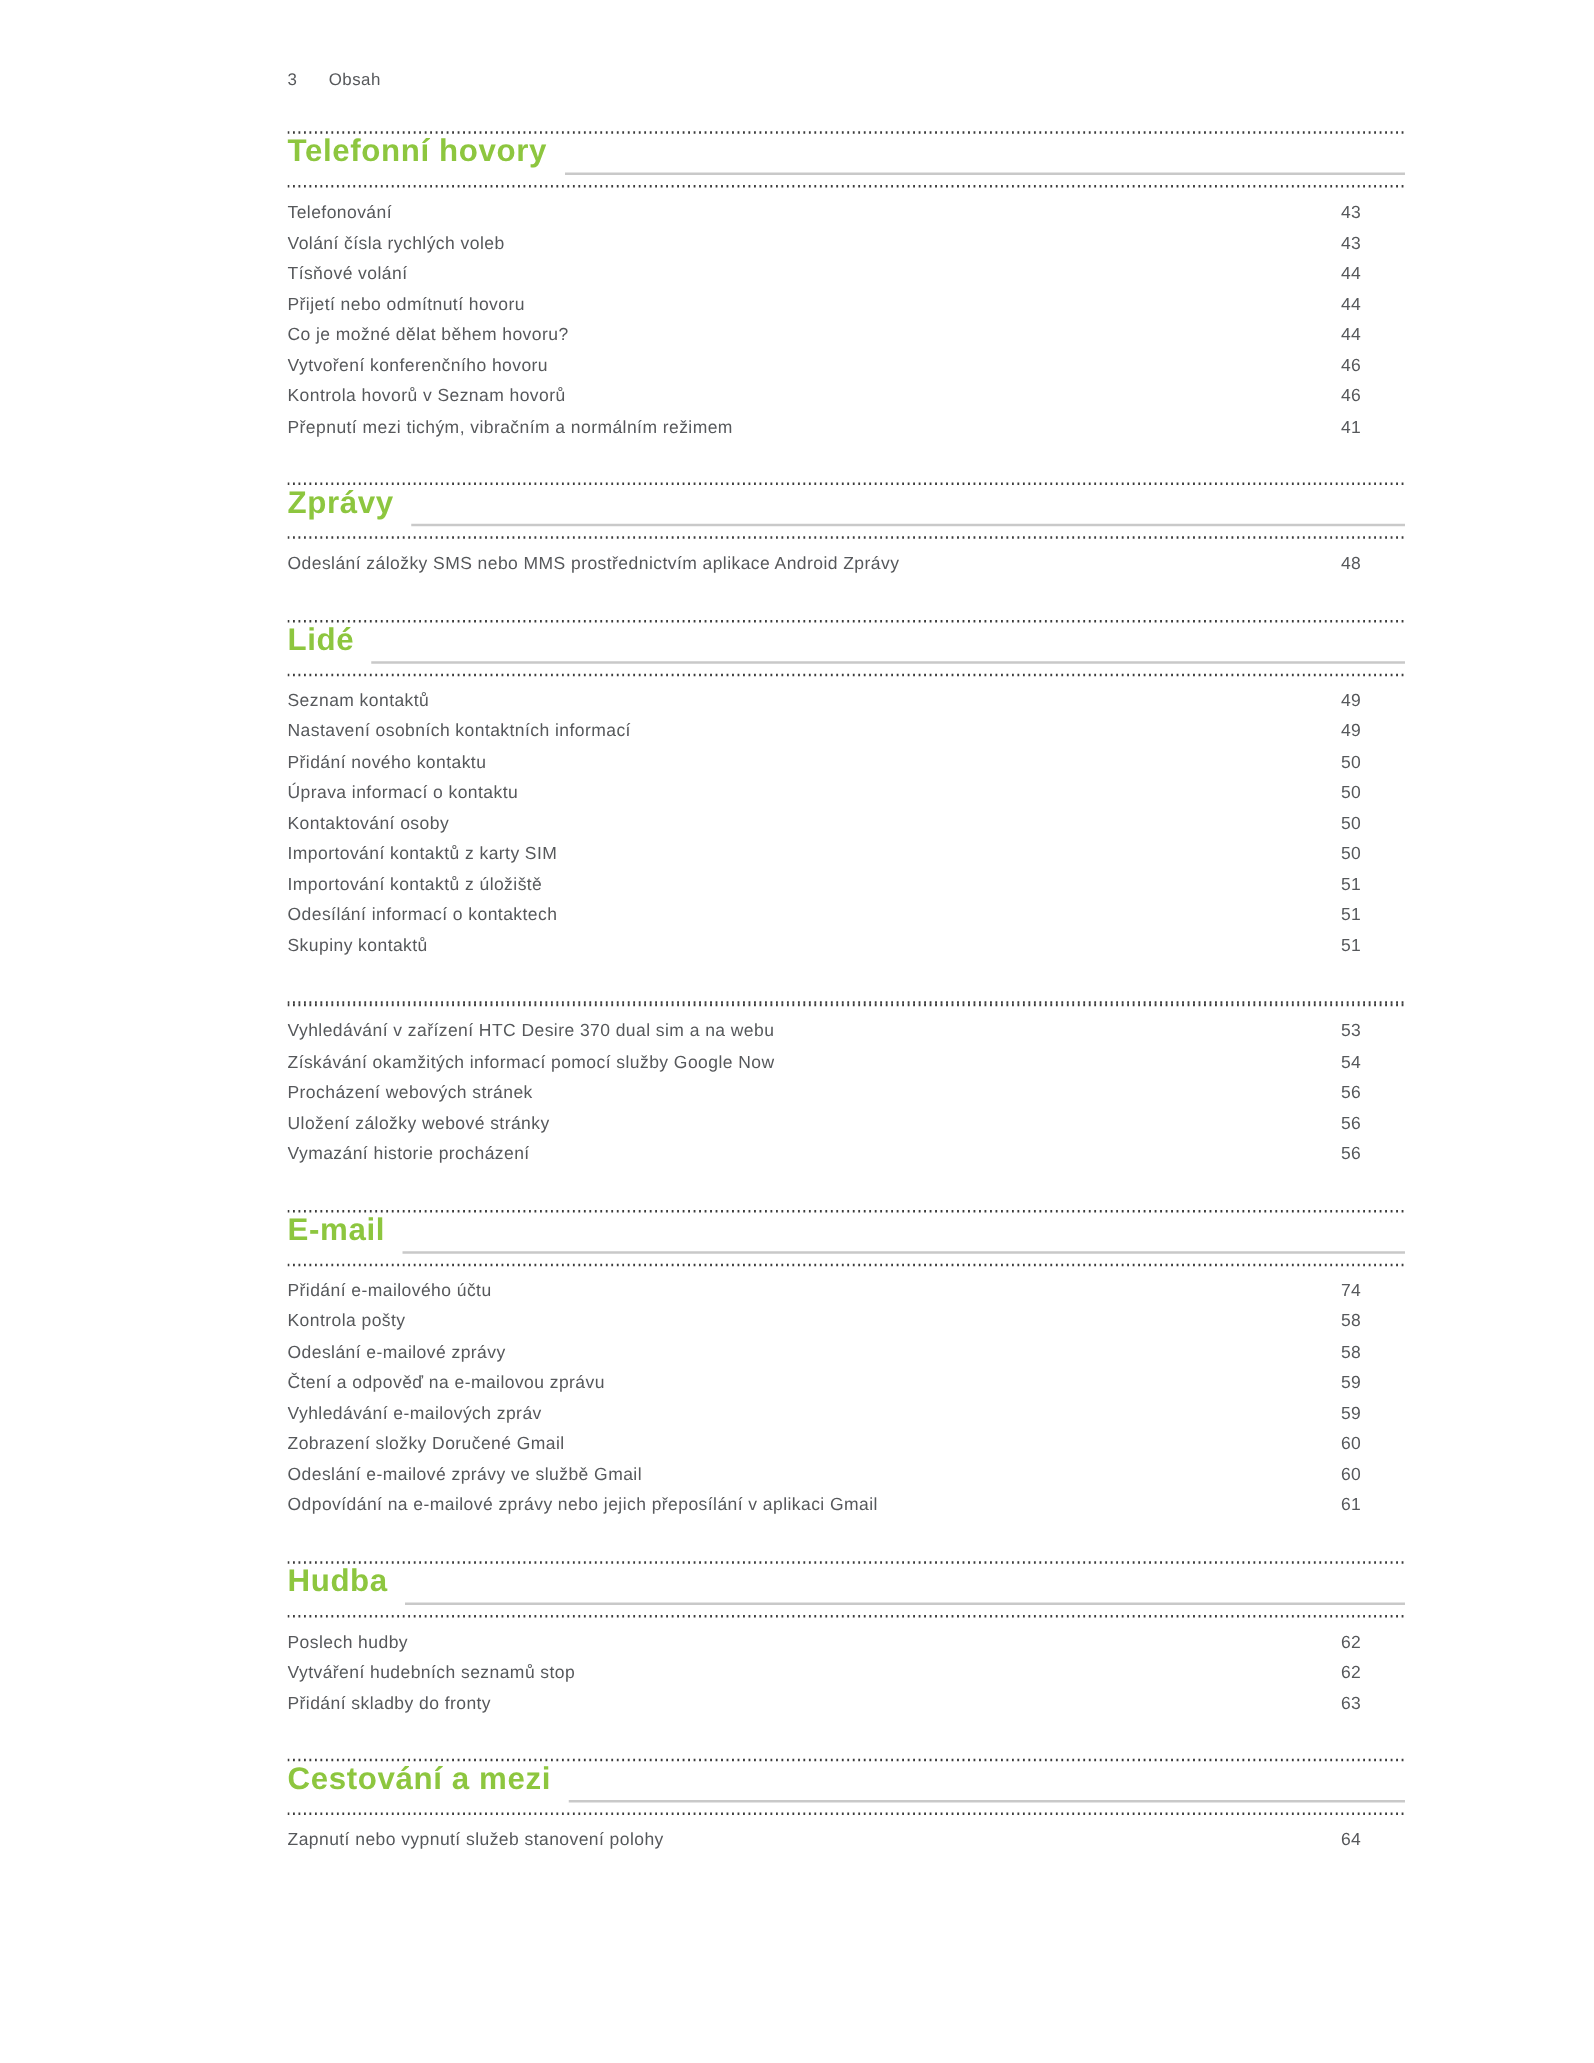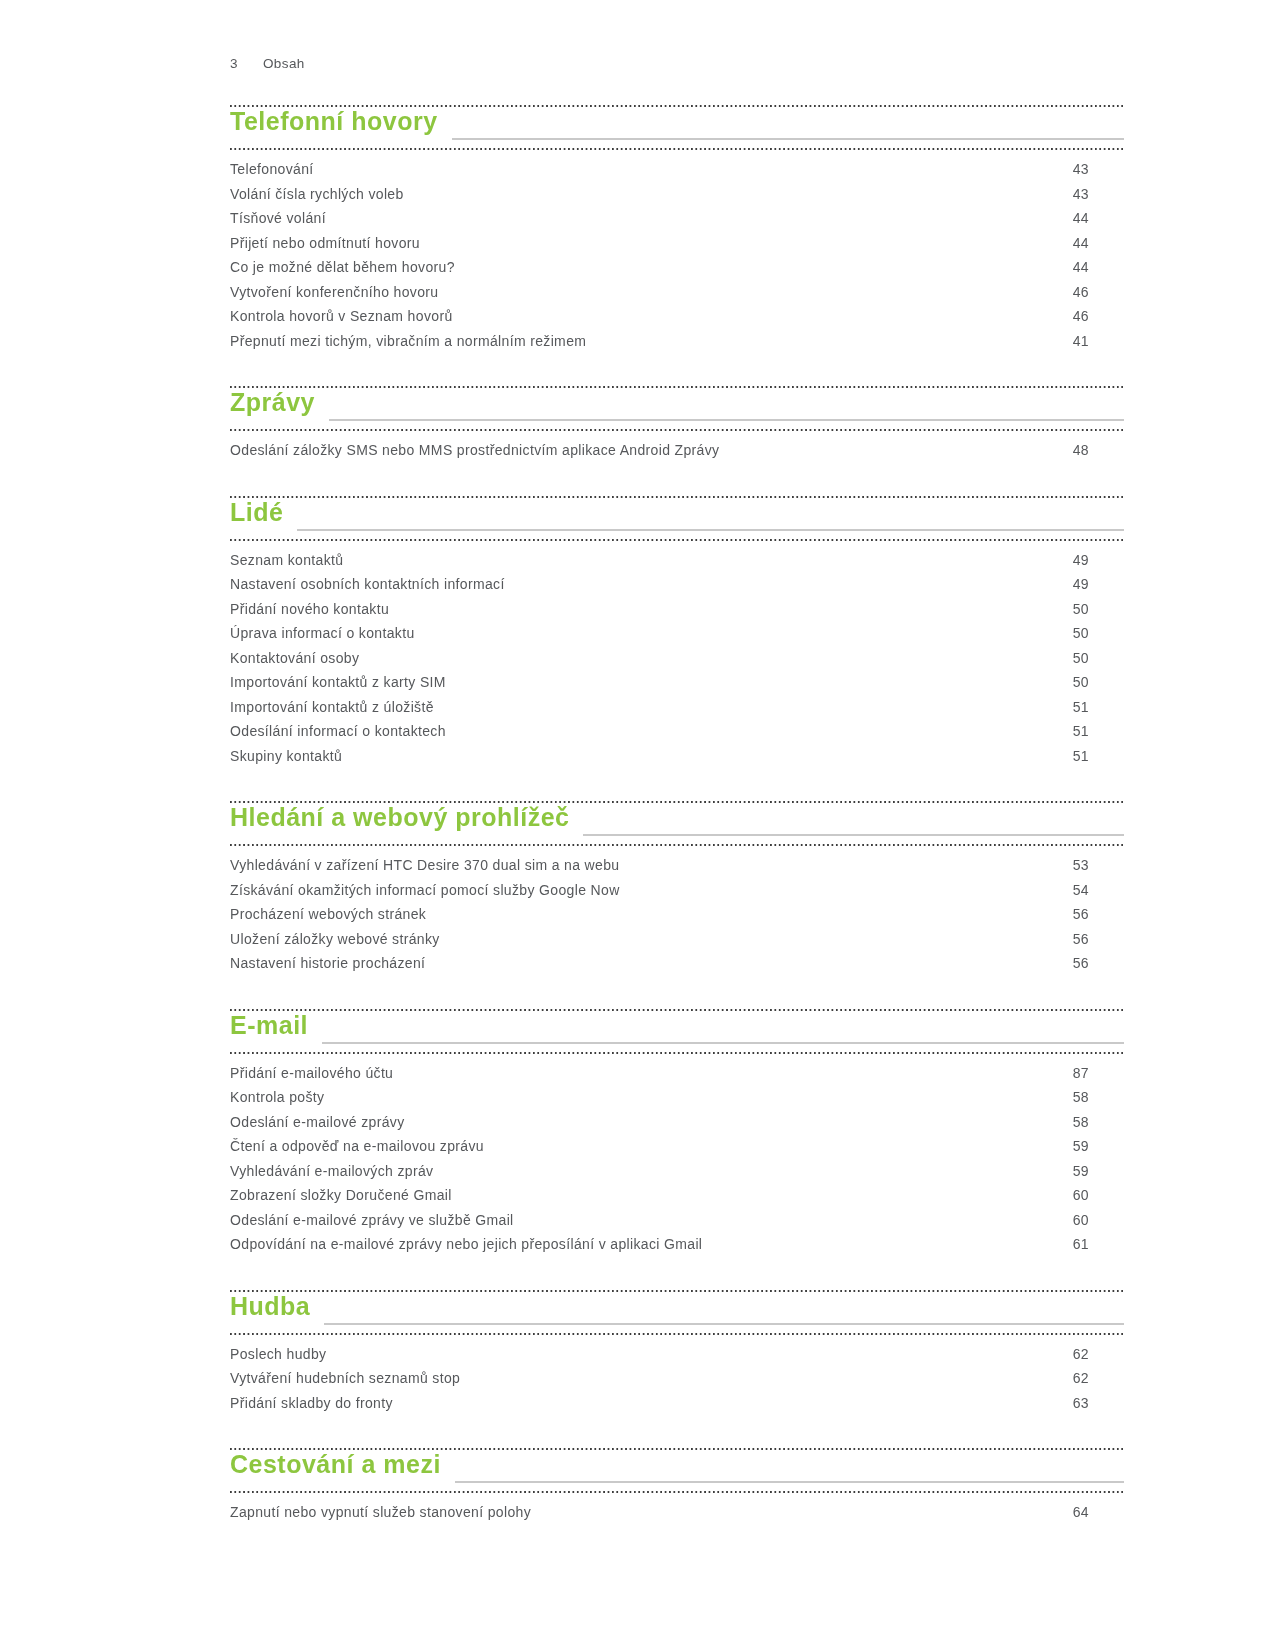--- a/index.html
+++ b/index.html
@@ -209,24 +209,20 @@
 
   <li class="entry">
     <span class="entry-label">Skupiny kontaktů</span>
     <span class="entry-page">51</span>
   </li>
 </ul>
   </section>
 
   <section class="toc-section">
     <div class="dotted"></div>
-    <div class="sec-head">
-      <h2 class="sec-title">Hledání a webový prohlížeč</h2>
-      <div class="sec-rule"></div>
-    </div>
     <div class="dotted"></div>
     <ul class="entries">
   <li class="entry">
     <span class="entry-label">Vyhledávání v zařízení HTC Desire 370 dual sim a na webu</span>
     <span class="entry-page">53</span>
   </li>
 
   <li class="entry">
     <span class="entry-label">Získávání okamžitých informací pomocí služby Google Now</span>
     <span class="entry-page">54</span>
@@ -236,37 +232,37 @@
     <span class="entry-label">Procházení webových stránek</span>
     <span class="entry-page">56</span>
   </li>
 
   <li class="entry">
     <span class="entry-label">Uložení záložky webové stránky</span>
     <span class="entry-page">56</span>
   </li>
 
   <li class="entry">
-    <span class="entry-label">Nastavení historie procházení</span>
+    <span class="entry-label">Vymazání historie procházení</span>
     <span class="entry-page">56</span>
   </li>
 </ul>
   </section>
 
   <section class="toc-section">
     <div class="dotted"></div>
     <div class="sec-head">
       <h2 class="sec-title">E-mail</h2>
       <div class="sec-rule"></div>
     </div>
     <div class="dotted"></div>
     <ul class="entries">
   <li class="entry">
     <span class="entry-label">Přidání e-mailového účtu</span>
-    <span class="entry-page">87</span>
+    <span class="entry-page">74</span>
   </li>
 
   <li class="entry">
     <span class="entry-label">Kontrola pošty</span>
     <span class="entry-page">58</span>
   </li>
 
   <li class="entry">
     <span class="entry-label">Odeslání e-mailové zprávy</span>
     <span class="entry-page">58</span>

